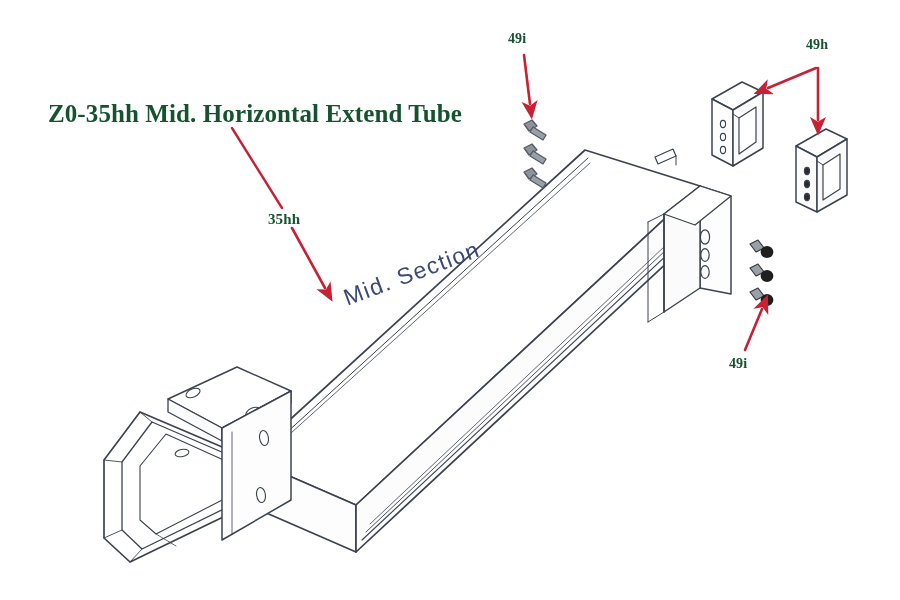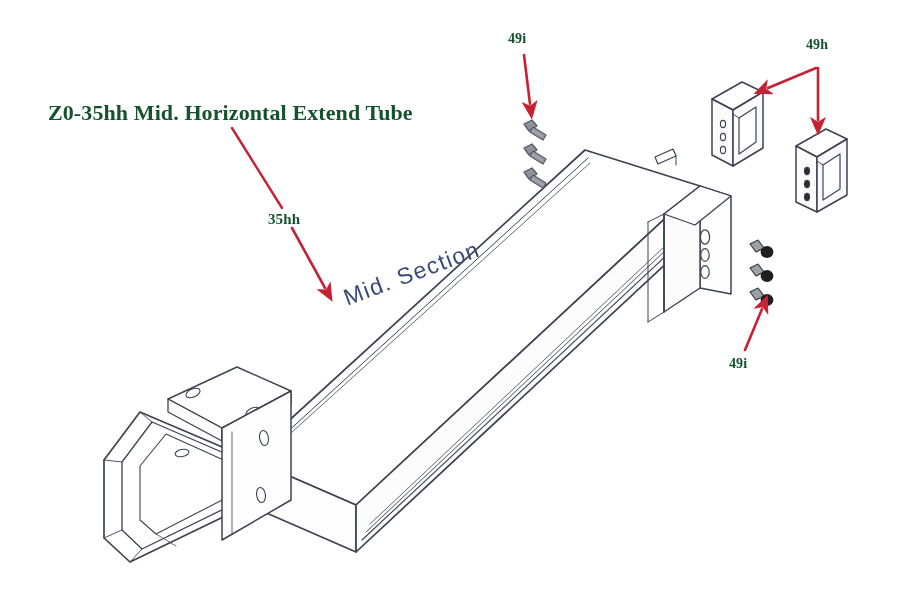--- a/index.html
+++ b/index.html
@@ -25,21 +25,21 @@
     position: absolute;
     white-space: nowrap;
     font-family: "Liberation Serif", serif;
     font-weight: bold;
     color: #14532d;
     letter-spacing: 0.1px;
   }
   #title-label {
     left: 48px;
     top: 100px;
-    font-size: 22px;
+    font-size: 25px;
   }
   #label-35hh {
     left: 268px;
     top: 211px;
     font-size: 15px;
     text-align: right;
   }
   #label-49i-top {
     left: 508px;
     top: 31px;

